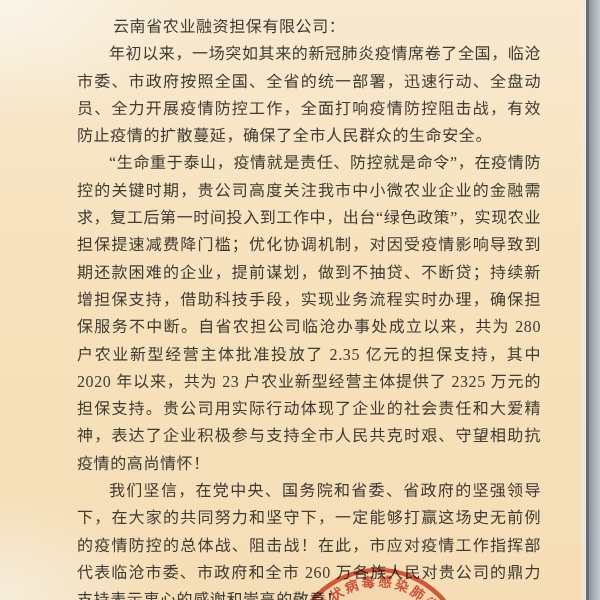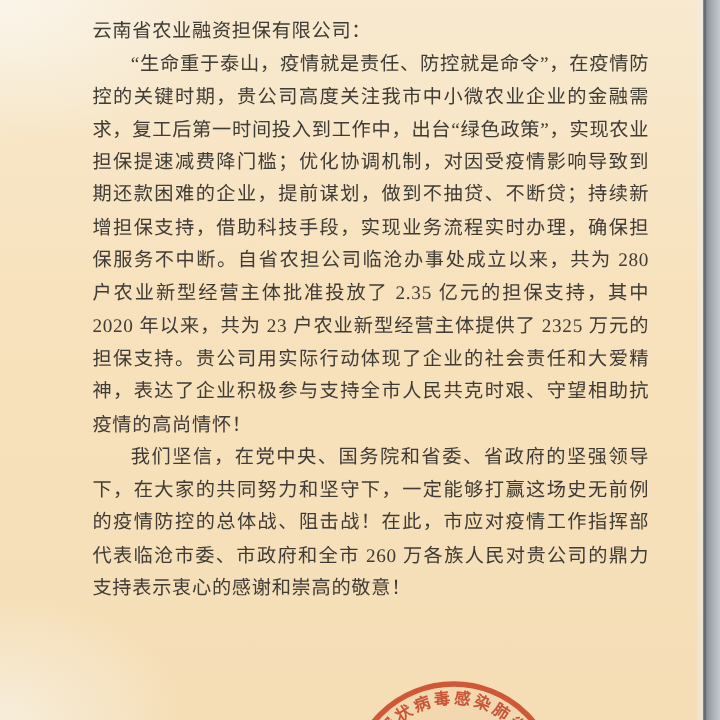--- a/index.html
+++ b/index.html
@@ -26,38 +26,39 @@
   .edge-band{
     position:absolute;top:0;right:0;width:11px;height:600px;
     background:linear-gradient(90deg,#8d939d 0%,#aab0b8 45%,#c4c8cf 100%);
   }
   .letter-body{
     position:absolute;left:77px;top:13px;width:464px;
     font-size:16px;line-height:27.3px;letter-spacing:.6px;
     color:#3f3b35;text-align:justify;
   }
   .letter-body p{margin:0;text-indent:2em;}
-  .letter-body .salutation{text-indent:0;}
+  .letter-body .salutation{text-indent:0;margin-left:36px;}
   .seal{
     position:absolute;left:268px;top:556px;width:220px;height:160px;
     mix-blend-mode:multiply;opacity:.93;
   }
   .seal text{
     font-size:13.5px;letter-spacing:2.5px;
     font-family:"Liberation Serif","DejaVu Serif",serif;
     fill:#cf5540;font-weight:bold;
   }
 </style>
 </head>
 <body>
 
 <div id="stage">
 
   <div class="letter-body">
     <p class="salutation">云南省农业融资担保有限公司：</p>
+    <p>年初以来，一场突如其来的新冠肺炎疫情席卷了全国，临沧市委、市政府按照全国、全省的统一部署，迅速行动、全盘动员、全力开展疫情防控工作，全面打响疫情防控阻击战，有效防止疫情的扩散蔓延，确保了全市人民群众的生命安全。</p>
     <p>“生命重于泰山，疫情就是责任、防控就是命令”，在疫情防控的关键时期，贵公司高度关注我市中小微农业企业的金融需求，复工后第一时间投入到工作中，出台“绿色政策”，实现农业担保提速减费降门槛；优化协调机制，对因受疫情影响导致到期还款困难的企业，提前谋划，做到不抽贷、不断贷；持续新增担保支持，借助科技手段，实现业务流程实时办理，确保担保服务不中断。自省农担公司临沧办事处成立以来，共为 280 户农业新型经营主体批准投放了 2.35 亿元的担保支持，其中 2020 年以来，共为 23 户农业新型经营主体提供了 2325 万元的担保支持。贵公司用实际行动体现了企业的社会责任和大爱精神，表达了企业积极参与支持全市人民共克时艰、守望相助抗疫情的高尚情怀！</p>
     <p>我们坚信，在党中央、国务院和省委、省政府的坚强领导下，在大家的共同努力和坚守下，一定能够打赢这场史无前例的疫情防控的总体战、阻击战！在此，市应对疫情工作指挥部代表临沧市委、市政府和全市 260 万各族人民对贵公司的鼎力支持表示衷心的感谢和崇高的敬意！</p>
   </div>
 
   <svg class="seal" viewBox="0 0 220 160">
     <circle cx="110" cy="100" r="86" fill="rgba(214,90,66,0.05)" stroke="#d4593f" stroke-width="4.5"></circle>
     <defs>
       <path id="sealArc" d="M 70 158 A 70 70 0 1 1 150 158" fill="none"></path>
     </defs>
     <text>

